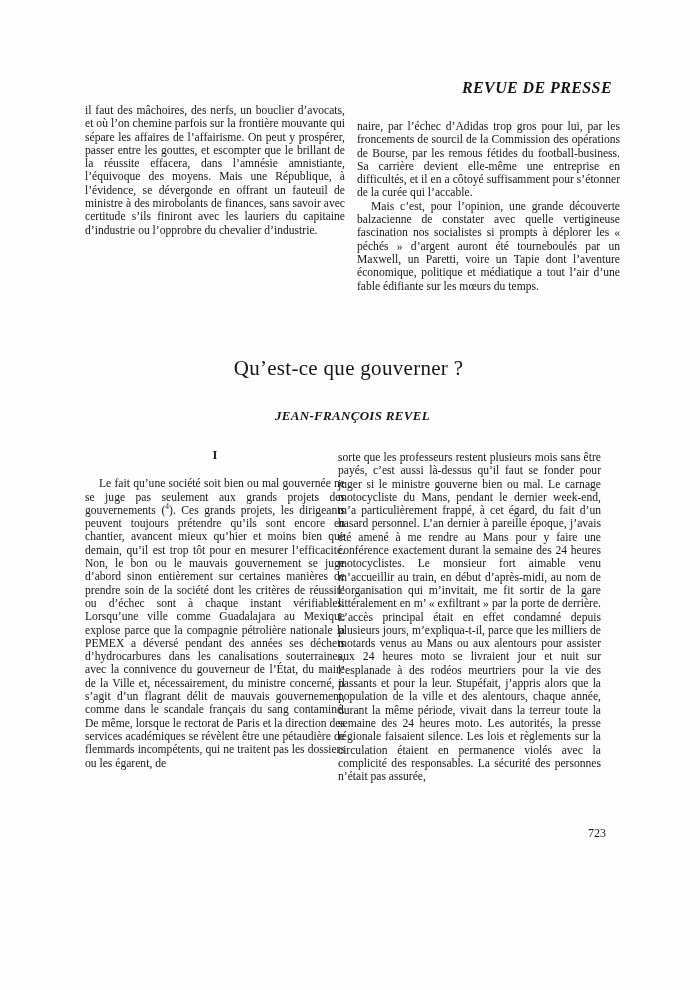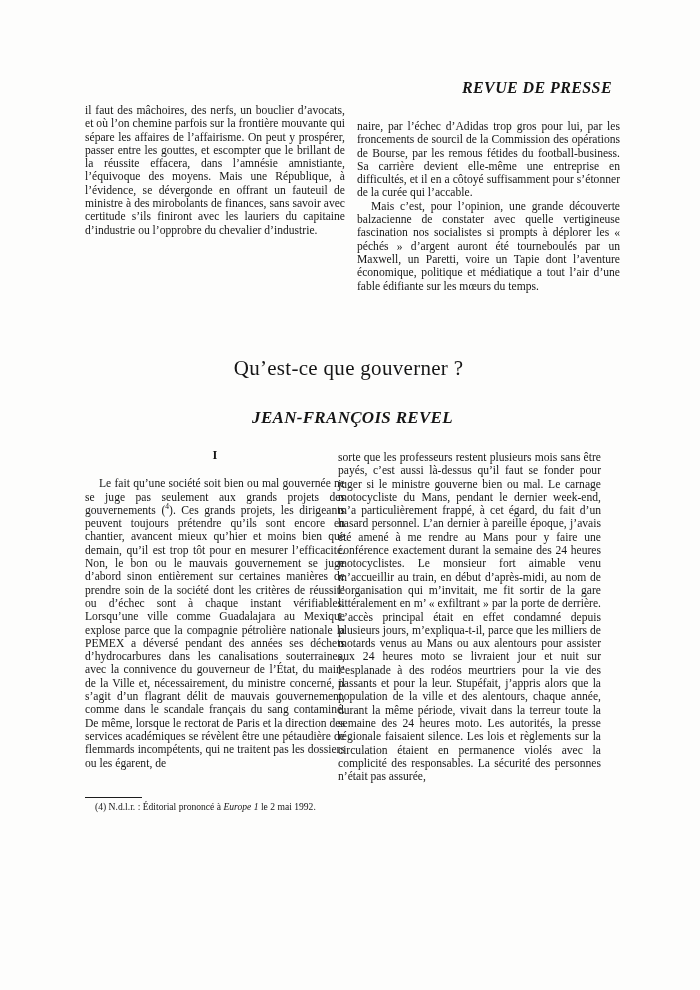--- a/index.html
+++ b/index.html
@@ -50,21 +50,21 @@
     font-size: 21px;
     font-weight: normal;
     letter-spacing: 0.3px;
   }
   .article-author {
     position: absolute;
     left: 85px;
     top: 408px;
     width: 535px;
     text-align: center;
-    font-size: 17px;
+    font-size: 13px;
     font-style: italic;
     font-weight: bold;
     letter-spacing: 0.3px;
   }
   .main-left  { left: 85px;  top: 449px; width: 260px; }
   .main-right { left: 338px; top: 451px; width: 263px; }
   .section-numeral {
     text-align: center;
     text-indent: 0;
     font-size: 12.5px;
@@ -123,19 +123,16 @@
 
   <div class="col main-left">
     <div class="section-numeral">I</div>
     <p class="indent"><span>Le fait qu’une société soit bien ou mal gouvernée ne se juge pas seulement aux grands projets des gouvernements (</span><sup class="note-ref">4</sup><span>). Ces grands projets, les dirigeants peuvent toujours prétendre qu’ils sont encore en chantier, avancent mieux qu’hier et moins bien que demain, qu’il est trop tôt pour en mesurer l’efficacité. Non, le bon ou le mauvais gouvernement se juge d’abord sinon entièrement sur certaines manières de prendre soin de la société dont les critères de réussite ou d’échec sont à chaque instant vérifiables. Lorsqu’une ville comme Guadalajara au Mexique explose parce que la compagnie pétrolière nationale la PEMEX a déversé pendant des années ses déchets d’hydrocarbures dans les canalisations souterraines, avec la connivence du gouverneur de l’État, du maire de la Ville et, nécessairement, du ministre concerné, il s’agit d’un flagrant délit de mauvais gouvernement, comme dans le scandale français du sang contaminé. De même, lorsque le rectorat de Paris et la direction des services académiques se révèlent être une pétaudière de flemmards incompétents, qui ne traitent pas les dossiers ou les égarent, de</span></p>
   </div>
 
   <div class="col main-right">
     <p class="noindent">sorte que les professeurs restent plusieurs mois sans être payés, c’est aussi là-dessus qu’il faut se fonder pour juger si le ministre gouverne bien ou mal. Le carnage motocycliste du Mans, pendant le dernier week-end, m’a particulièrement frappé, à cet égard, du fait d’un hasard personnel. L’an dernier à pareille époque, j’avais été amené à me rendre au Mans pour y faire une conférence exactement durant la semaine des 24 heures motocyclistes. Le monsieur fort aimable venu m’accueillir au train, en début d’après-midi, au nom de l’organisation qui m’invitait, me fit sortir de la gare littéralement en m’ « exfiltrant » par la porte de derrière. L’accès principal était en effet condamné depuis plusieurs jours, m’expliqua-t-il, parce que les milliers de motards venus au Mans ou aux alentours pour assister aux 24 heures moto se livraient jour et nuit sur l’esplanade à des rodéos meurtriers pour la vie des passants et pour la leur. Stupéfait, j’appris alors que la population de la ville et des alentours, chaque année, durant la même période, vivait dans la terreur toute la semaine des 24 heures moto. Les autorités, la presse régionale faisaient silence. Les lois et règlements sur la circulation étaient en permanence violés avec la complicité des responsables. La sécurité des personnes n’était pas assurée,</p>
   </div>
 
-  <div class="footnote">
-    <span class="fn-rule"></span>
-    <p><span>(4) N.d.l.r. : Éditorial prononcé à </span><i>Europe 1</i><span> le 2 mai 1992.</span></p>
-  </div>
 
+  <div class="folio">723</div>
 
 </div>
 
 </body></html>

